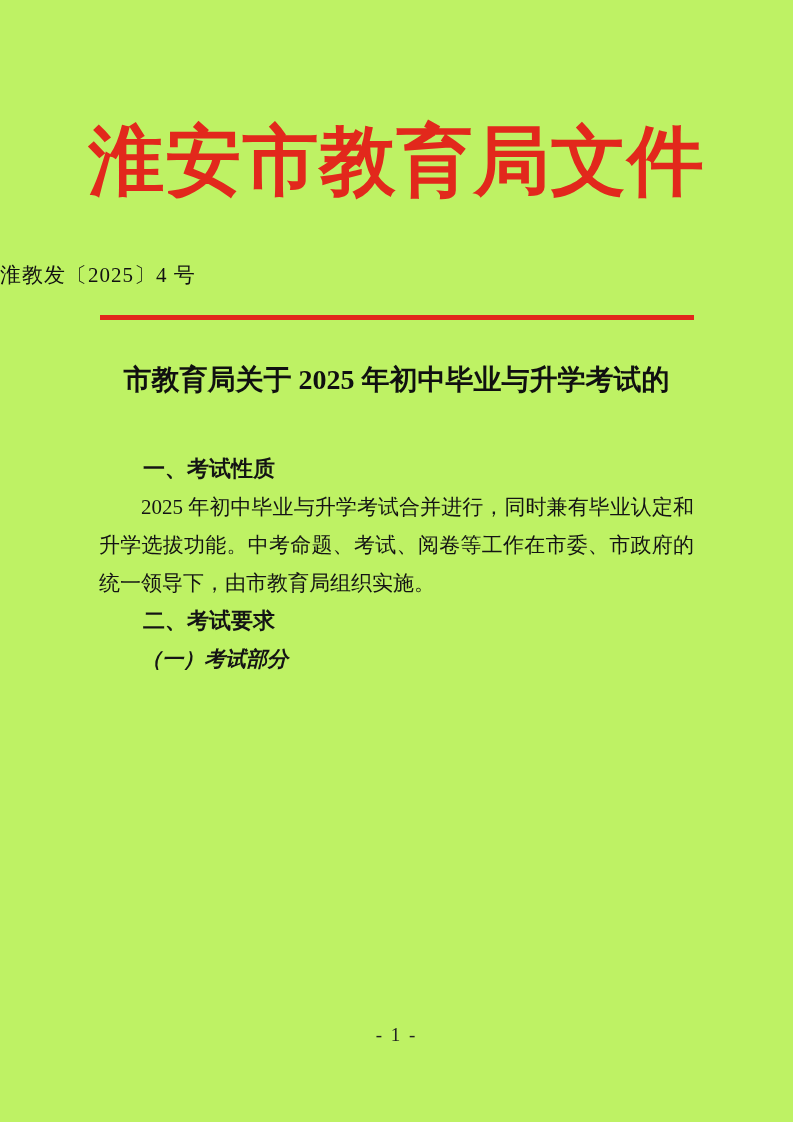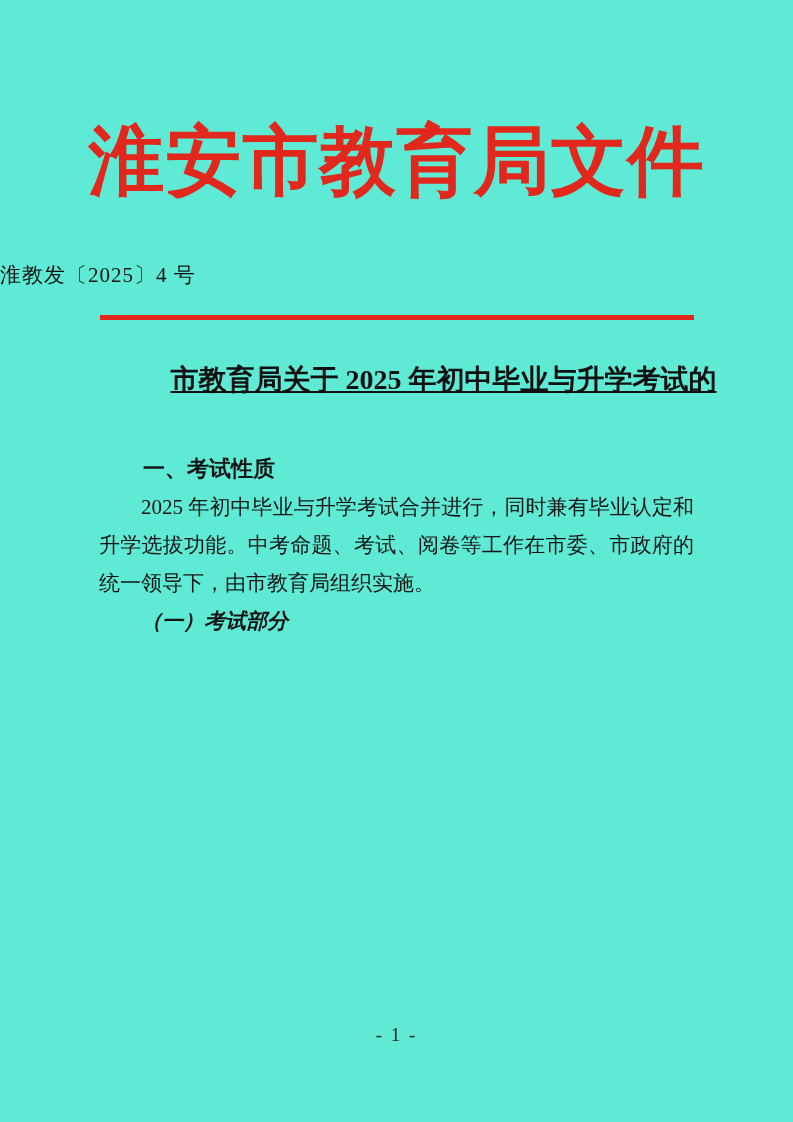--- a/index.html
+++ b/index.html
@@ -1,21 +1,21 @@
 <!DOCTYPE html>
 <html><head>
 <meta charset="utf-8">
 <style>
   html, body { margin: 0; padding: 0; background: #ffffff; }
   .page {
     position: relative;
     width: 793px;
     height: 1122px;
     margin: 0 auto;
-    background: #5eead4;
+    background: #bef264;
     font-family: "Liberation Serif", serif;
     color: #1c1c1c;
     overflow: hidden;
     box-sizing: border-box;
   }
   .header-title {
     margin-top: 112px;
     text-align: center;
     color: #e2281c;
     font-size: 76px;
@@ -34,26 +34,25 @@
   }
   .red-rule {
     width: 594px;
     height: 5px;
     background: #e2281c;
     margin: 26px auto 0 auto;
   }
   .doc-title {
     margin: 40px auto 12px auto;
     width: 640px;
-    text-align: right;
+    text-align: center;
     font-size: 28px;
     font-weight: bold;
     line-height: 40px;
     color: #101010;
-    text-decoration: underline;
   }
   .doc-title .t-line { display: block; }
   .body-text {
     width: 595px;
     margin: 50px auto 0 auto;
     font-size: 21px;
     line-height: 38px;
     text-align: justify;
     color: #141414;
   }
@@ -91,18 +90,19 @@
 
   <div class="red-rule"></div>
 
   <h1 class="doc-title">
     <span class="t-line">市教育局关于 2025 年初中毕业与升学考试的</span>
   </h1>
 
   <div class="body-text">
     <p class="indent heading-bold">一、考试性质</p>
     <p class="indent">2025 年初中毕业与升学考试合并进行，同时兼有毕业认定和升学选拔功能。中考命题、考试、阅卷等工作在市委、市政府的统一领导下，由市教育局组织实施。</p>
+    <p class="indent heading-bold">二、考试要求</p>
     <p class="indent heading-bold-italic">（一）考试部分</p>
   </div>
 
   <div class="page-number">- 1 -</div>
 
 </div>
 
 </body></html>

